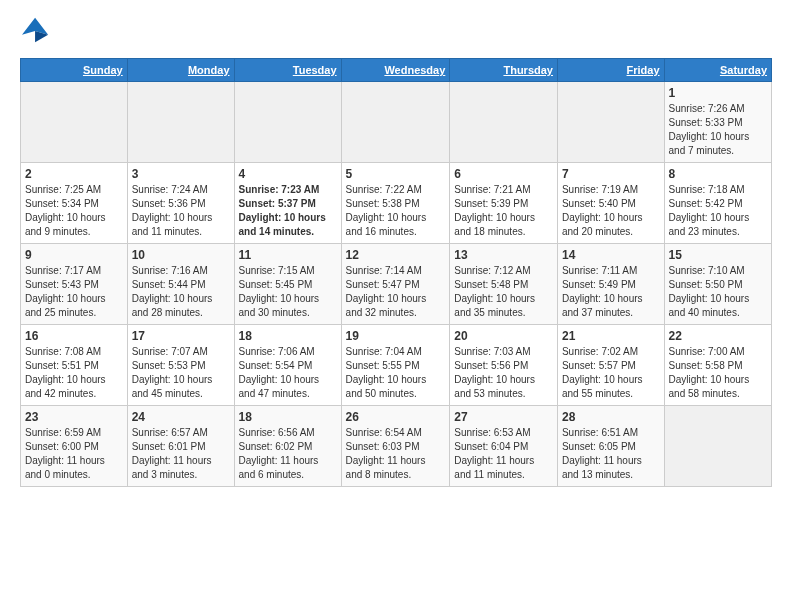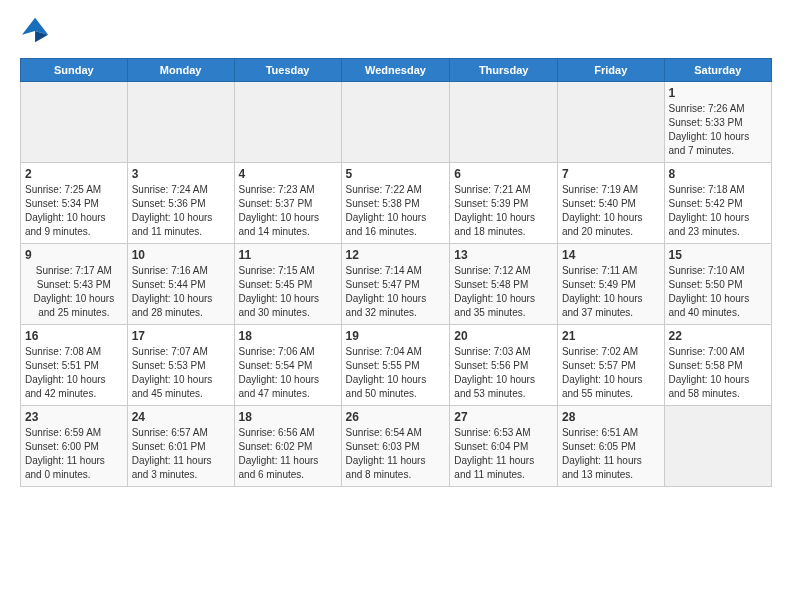--- a/index.html
+++ b/index.html
@@ -51,24 +51,25 @@
     }
     .calendar {
       width: 100%;
       border-collapse: collapse;
       font-size: 9.5px;
     }
     .calendar thead th {
       background-color: #2e7dc8;
       color: white;
       padding: 5px 4px;
-      text-align: center;
+      text-align: right;
       font-size: 11px;
       font-weight: bold;
       border: 1px solid #2468a8;
+      text-decoration: underline;
     }
     .calendar tbody td {
       border: 1px solid #ccc;
       vertical-align: top;
       padding: 4px;
       width: 113px;
       height: 80px;
       color: #333;
     }
     .calendar tbody tr:nth-child(odd) td {
@@ -155,21 +156,21 @@
           </td>
           <td>
             <span class="day-number">3</span>
             <div class="day-info" style="white-space: pre-line;">Sunrise: 7:24 AM
 Sunset: 5:36 PM
 Daylight: 10 hours
 and 11 minutes.</div>
           </td>
           <td>
             <span class="day-number">4</span>
-            <div class="day-info" style="white-space: pre-line;">Sunrise: 7:23 AM
+            <div class="day-info" style="white-space: pre-line; font-weight: bold;">Sunrise: 7:23 AM
 Sunset: 5:37 PM
 Daylight: 10 hours
 and 14 minutes.</div>
           </td>
           <td>
             <span class="day-number">5</span>
             <div class="day-info" style="white-space: pre-line;">Sunrise: 7:22 AM
 Sunset: 5:38 PM
 Daylight: 10 hours
 and 16 minutes.</div>
@@ -192,21 +193,21 @@
             <span class="day-number">8</span>
             <div class="day-info" style="white-space: pre-line;">Sunrise: 7:18 AM
 Sunset: 5:42 PM
 Daylight: 10 hours
 and 23 minutes.</div>
           </td>
         </tr>
         <tr>
           <td>
             <span class="day-number">9</span>
-            <div class="day-info" style="white-space: pre-line; text-align: center;">Sunrise: 7:17 AM
+            <div class="day-info" style="white-space: pre-line;">Sunrise: 7:17 AM
 Sunset: 5:43 PM
 Daylight: 10 hours
 and 25 minutes.</div>
           </td>
           <td>
             <span class="day-number">10</span>
             <div class="day-info" style="white-space: pre-line;">Sunrise: 7:16 AM
 Sunset: 5:44 PM
 Daylight: 10 hours
 and 28 minutes.</div>

